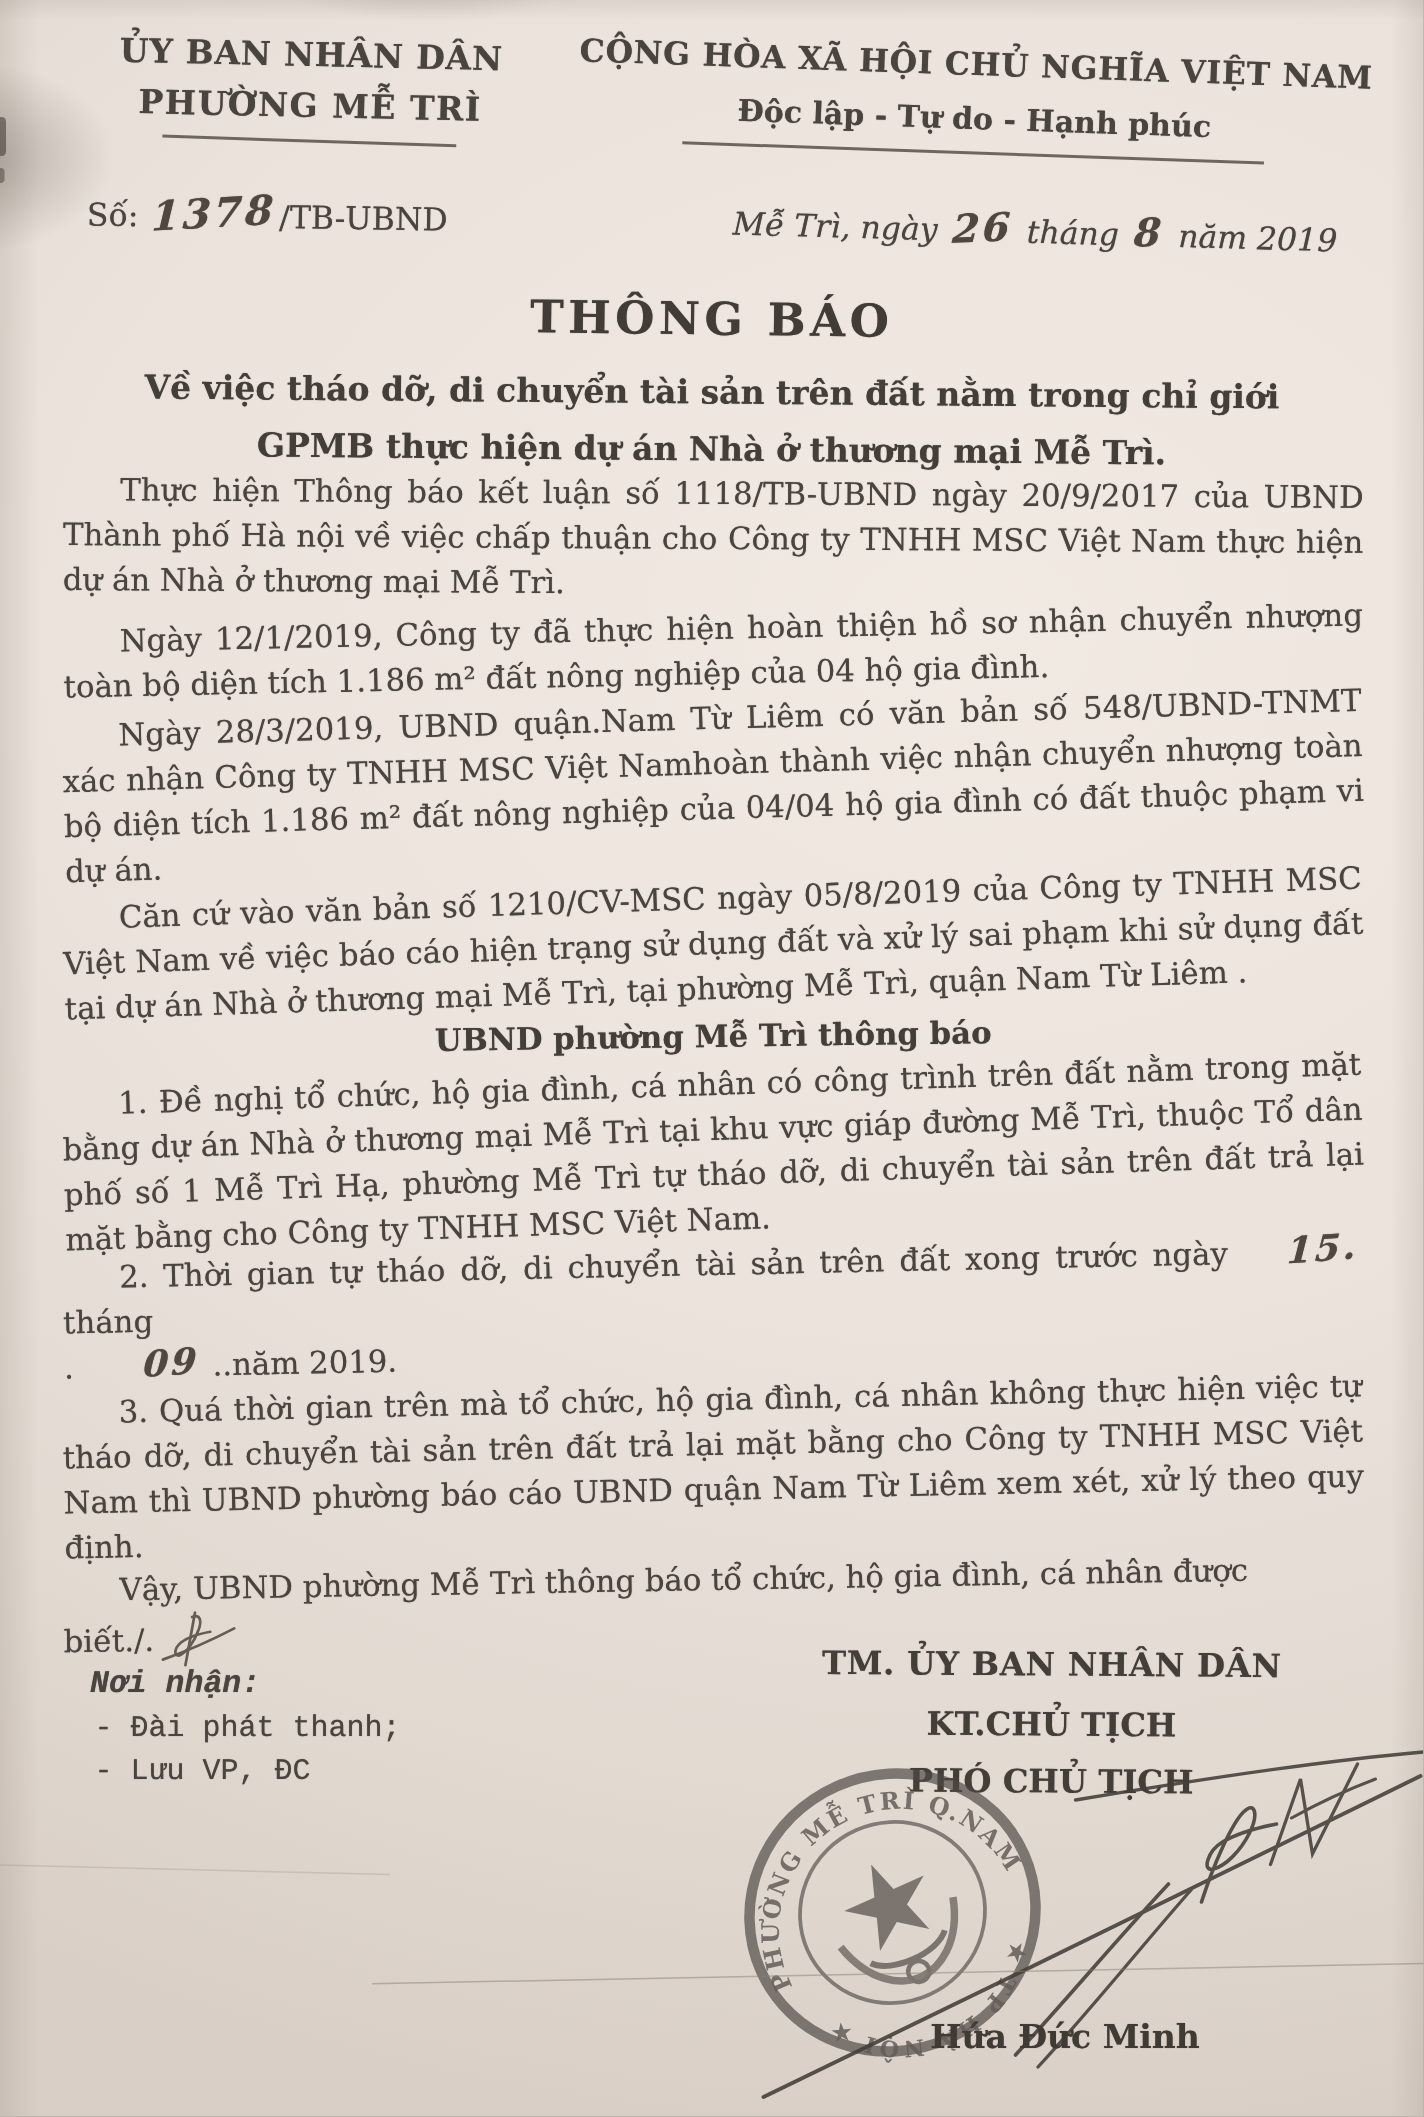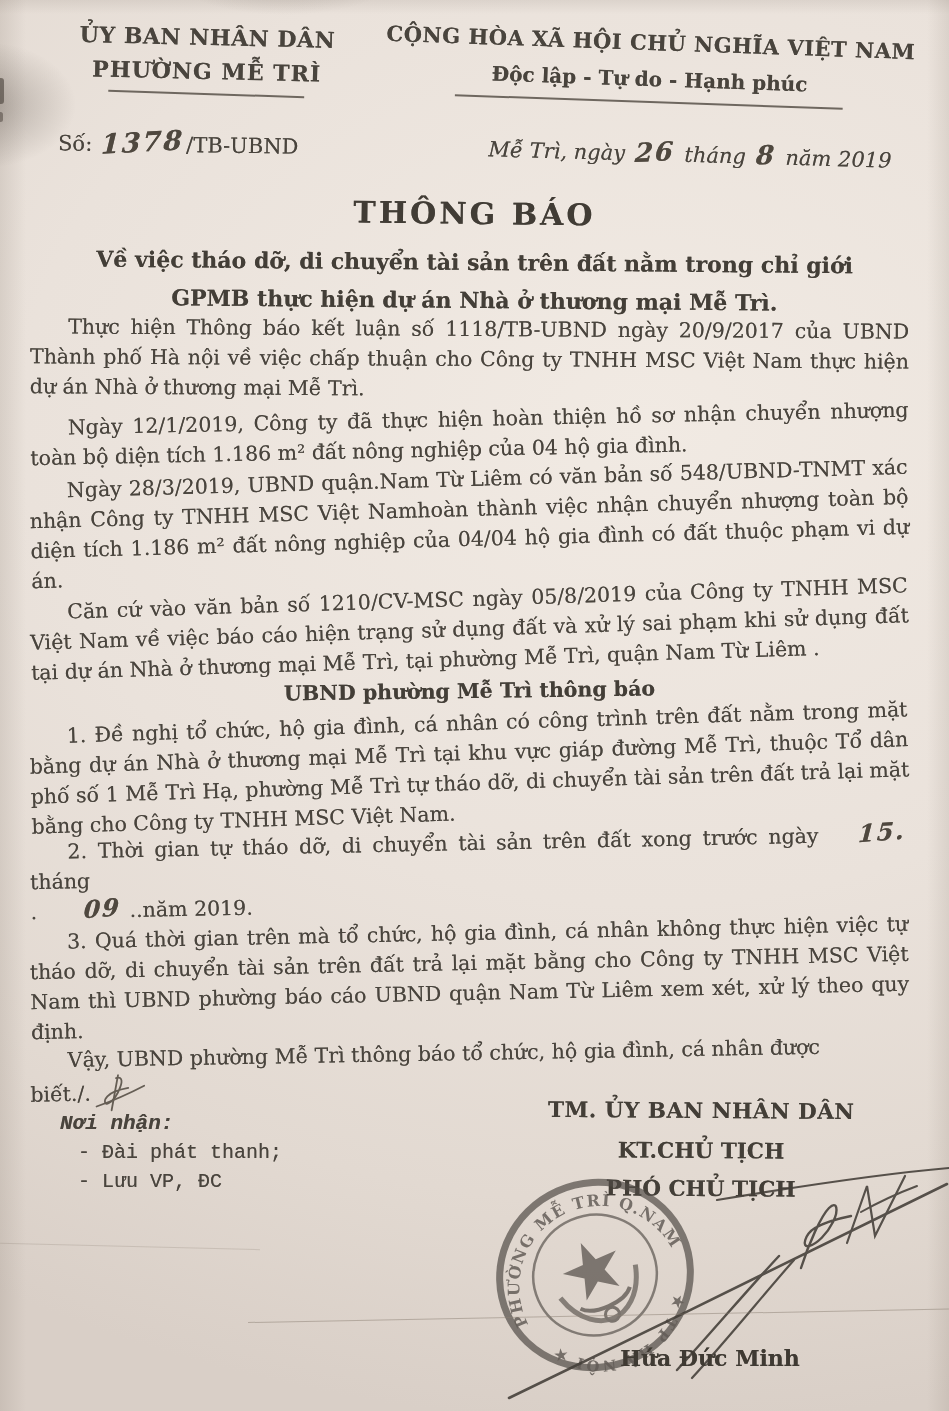--- a/index.html
+++ b/index.html
@@ -44,35 +44,35 @@
   }
   .hw-no{font-size:27px;padding:0 2px;}
   .hw-date{font-size:26px;padding:0 3px;}
   .hw-inline{font-size:24px;padding:0 2px;transform:rotate(-3deg) skewX(-8deg);}
 
   
   .title{left:0;top:196px;width:949px;font-size:30px;letter-spacing:3px;color:#413c35;transform:rotate(.7deg);}
   .subtitle{left:58px;top:243px;width:833px;font-size:22px;line-height:38px;color:#433e37;transform:rotate(.5deg);}
 
   
-  .body{left:0;top:314px;width:949px;padding:0 40px 0 30px;box-sizing:border-box;
+  .body{left:0;top:314px;width:949px;padding:0 40px 0 42px;box-sizing:border-box;
         font-size:20.5px;line-height:30px;text-align:justify;}
   .body p{margin:0;text-indent:38px;}
   .heading-center{text-align:center;text-indent:0 !important;font-weight:bold;color:#433e37;
                   margin:2px 0 !important;transform:rotate(-.8deg);}
   .t-p1{transform:rotate(.35deg);}
   .t-m1{transform:rotate(-1deg);}
   .t-m12{transform:rotate(-1.2deg);}
   .t-m16{transform:rotate(-1.6deg);}
   .t-m18{transform:rotate(-1.8deg);}
 
   
   .recipients{left:60px;top:1112px;font-size:20px;font-family:Liberation Mono, monospace;}
   .recipients .label{font-weight:bold;font-style:italic;font-size:21px;}
-  .recipients .r-item{margin:6px 0 0 18px;}
+  .recipients .r-item{margin:6px 0 0 3px;}
   .sig-block{left:468px;top:1098px;width:466px;text-align:center;transform:rotate(.4deg);}
   .sig-block .s1{font-size:21.5px;font-weight:bold;letter-spacing:.5px;color:#433e37;}
   .sig-block .s2{font-size:21.5px;font-weight:bold;margin-top:15px;color:#433e37;}
   .sig-block .s3{font-size:21.5px;font-weight:bold;margin-top:13px;color:#433e37;}
   .signer{left:560px;top:1345px;width:300px;text-align:center;font-size:22px;font-weight:bold;color:#3f3a33;}
 
   .stamp-svg{left:492px;top:1172px;opacity:.85;filter:blur(.4px);}
   .sign-svg{left:449px;top:1148px;}
   .squiggle-svg{vertical-align:-12px;margin-left:4px;}
 

